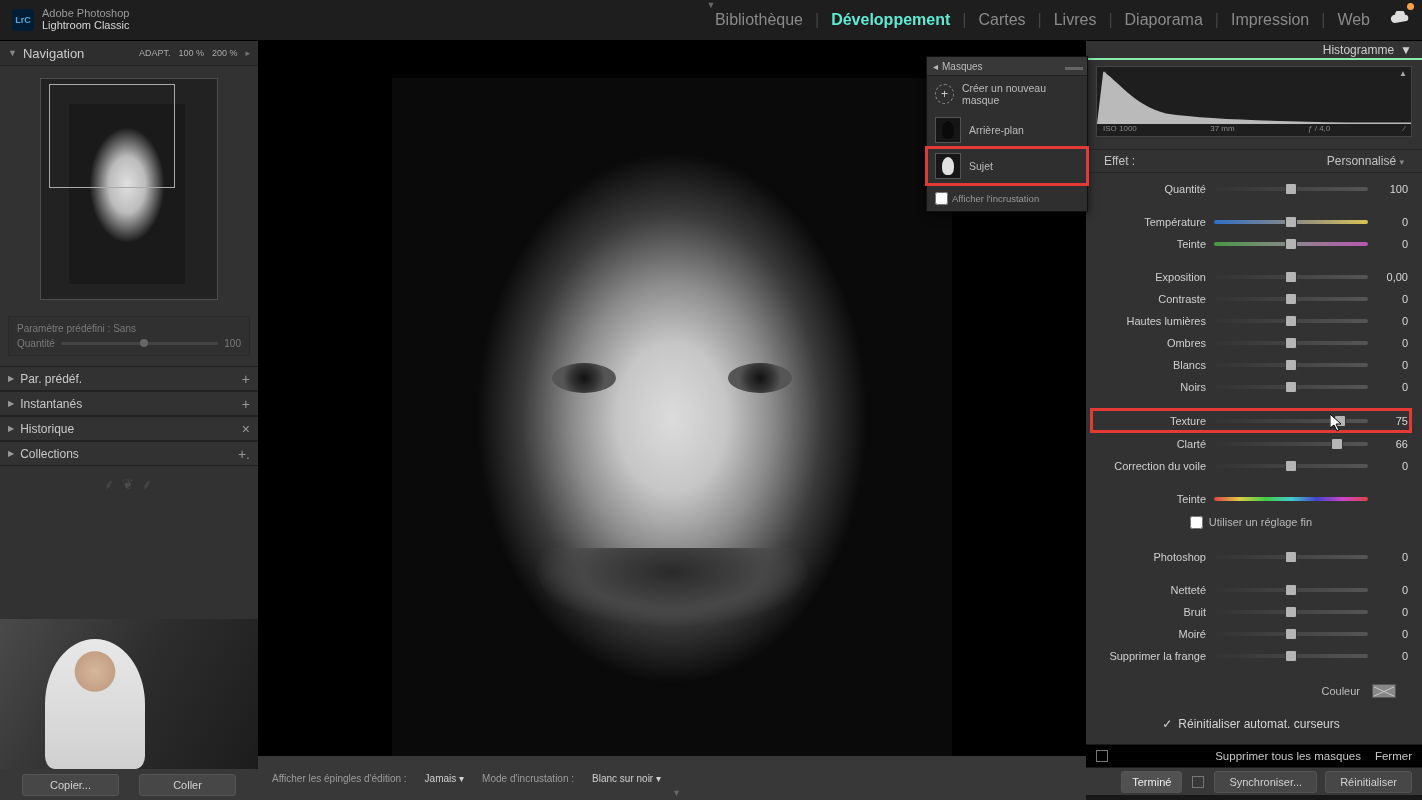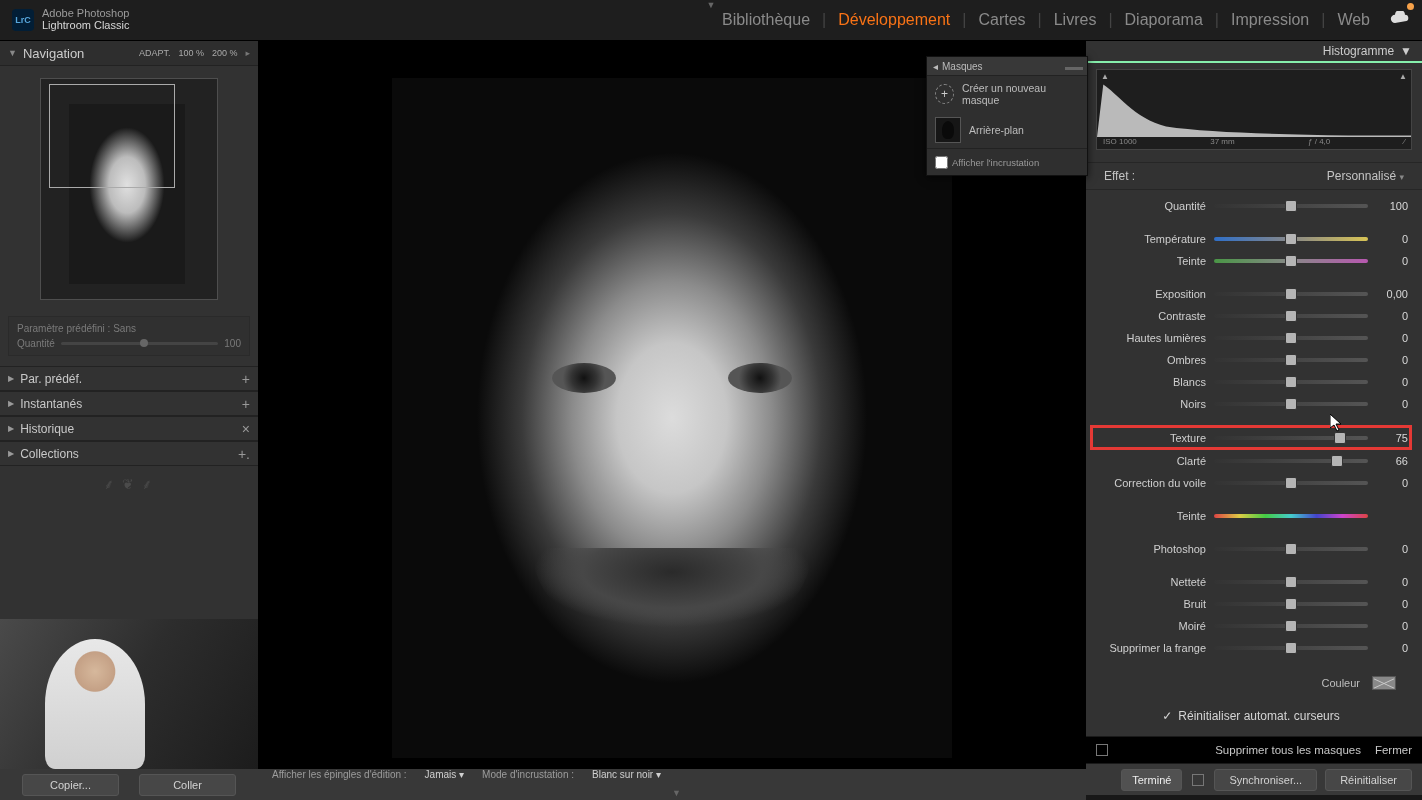--- a/index.html
+++ b/index.html
@@ -3,21 +3,21 @@
 <meta charset="utf-8">
 <style>
 html,body{margin:0;padding:0;width:1422px;height:800px;background:#181818;font-family:"Segoe UI",Arial,sans-serif;color:#bdbdbd;overflow:hidden;font-size:12px;user-select:none}
 .topbar{height:40px;display:flex;align-items:center;justify-content:space-between;padding:0 12px;border-bottom:1px solid #000;background:#1e1e1e}
 .logo{display:flex;align-items:center;gap:8px}
 .logo-badge{width:22px;height:22px;background:#021e36;border-radius:4px;display:flex;align-items:center;justify-content:center;color:#57a7dd;font-size:9px;font-weight:bold}
 .logo-txt{line-height:1.05;color:#9b9b9b;font-size:11px}
 .modules{display:flex;gap:12px;align-items:center;font-size:16px;color:#8a8a8a}
 .modules span{cursor:pointer}
 .modules .sep{color:#444}
-.modules .active{color:#f97316;font-weight:400}
+.modules .active{color:#5eead4;font-weight:700}
 .cloud{width:20px;height:14px;margin-left:8px;color:#ddd}
 .main{display:flex;height:754px}
 .left{width:258px;background:#323232;display:flex;flex-direction:column;border-right:1px solid #000}
 .center{flex:1;background:#000;position:relative;display:flex;align-items:center;justify-content:center}
 .right{width:336px;background:#323232;display:flex;flex-direction:column;border-left:1px solid #000;position:relative}
 .panel-hdr{height:24px;background:#2e2e2e;display:flex;align-items:center;padding:0 8px;font-size:13px;color:#ccc;justify-content:space-between;border-bottom:1px solid #222}
 .panel-hdr .tri{font-size:9px;color:#888}
 .nav-zoom{font-size:9px;color:#aaa;display:flex;gap:8px}
 .nav-thumb-wrap{padding:12px 40px}
 .nav-thumb{width:176px;height:220px;background:#222;border:1px solid #4e4e4e;position:relative;overflow:hidden}
@@ -33,21 +33,21 @@
 .acc .act{font-size:14px;color:#999}
 .orn{text-align:center;padding:8px;color:#4b4b4b;font-size:14px;letter-spacing:2px}
 .webcam{position:absolute;left:0;bottom:31px;width:258px;height:150px;background:#333;background-image:linear-gradient(120deg,#4a4a4a 0%,#2d2d2d 50%,#1c1c1c 100%);overflow:hidden}
 .person{position:absolute;left:45px;top:20px;width:100px;height:130px;background:radial-gradient(circle at 50% 25%,#d6b89c 0%,#c4a085 18%,transparent 19%),linear-gradient(#e8e8e8,#d0d0d0);border-radius:50% 50% 10% 10%}
 .btm-left{position:absolute;left:0;bottom:0;width:258px;height:31px;background:#383838;display:flex;gap:20px;align-items:center;padding:0 22px;box-sizing:border-box}
 .btn{flex:1;height:20px;background:#474747;border:1px solid #555;border-radius:3px;display:flex;align-items:center;justify-content:center;font-size:11px;color:#d2d2d2;cursor:pointer}
 .center-face{width:560px;height:680px;position:relative;background:radial-gradient(ellipse 250px 340px at 50% 50%,#dcdcdc 0%,#c6c6c6 22%,#8b8b8b 40%,#3a3a3a 60%,#0a0a0a 78%)}
 .eye{position:absolute;width:64px;height:30px;background:radial-gradient(circle at 50% 50%,#111 0%,#333 35%,#555 60%);border-radius:50%;top:285px}
 .eye.l{left:160px}.eye.r{right:160px}
 .mouth{position:absolute;left:140px;right:140px;top:470px;height:80px;background:radial-gradient(ellipse at 50% 30%,#2a2a2a 0%,#474747 45%,transparent 70%);border-radius:0 0 140px 140px}
-.btm-center{position:absolute;left:258px;right:336px;bottom:0;height:31px;background:#383838;display:flex;align-items:flex-start;gap:18px;padding:0 14px;font-size:10px;color:#9c9c9c}
+.btm-center{position:absolute;left:258px;right:336px;bottom:0;height:44px;background:#383838;display:flex;align-items:center;gap:18px;padding:0 14px;font-size:10px;color:#9c9c9c}
 .btm-center .val{color:#d0d0d0}
 .tri-down{position:absolute;left:50%;bottom:2px;font-size:9px;color:#666}
 .hist-hdr{height:20px;display:flex;align-items:center;justify-content:flex-end;padding:0 10px;font-size:12px;color:#ccc;gap:6px;border-bottom:2px solid #86efac}
 .histo{height:80px;margin:6px 10px;border:1px solid #444;background:#1e1e1e;position:relative;overflow:hidden}
 .hist-curve{position:absolute;left:0;bottom:12px;right:0;height:60px}
 .hist-curve svg{width:100%;height:100%}
 .hist-info{position:absolute;left:0;right:0;bottom:0;height:12px;display:flex;justify-content:space-between;padding:0 6px;font-size:8px;color:#888}
 .hist-tri{position:absolute;top:2px;font-size:8px;color:#aaa}
 .hist-tri.l{left:4px}.hist-tri.r{right:4px}
 .masks-panel{position:absolute;left:-160px;top:15px;width:160px;background:#2f2f2f;border:1px solid #111;box-shadow:0 2px 8px rgba(0,0,0,.6);z-index:5}
@@ -212,20 +212,24 @@
           <span class="drag">▬▬</span>
         </div>
       <div class="mask-new">
         <div class="plus">+</div>
         <span style="font-size:10.5px">Créer un nouveau masque</span>
       </div>
       <div class="mask-row">
         <div class="thumb inv"></div>
         <span>Arrière-plan</span>
       </div>
+      <div class="mask-row selected">
+        <div class="thumb sub"></div>
+        <span>Sujet</span>
+      </div>
       <div class="mask-ftr">
         <input type="checkbox" style="">
           <span>Afficher l'incrustation</span>
       </div>
     </div>
 
     <div class="hist-hdr">
       <span>Histogramme</span>
         <span class="tri">▼</span>
     </div>
@@ -335,20 +339,24 @@
             <div class="sl-knob" style="left:50%"></div>
           </div>
           <div class="sl-val">0</div>
         </div>
         <div class="gap"></div>
         <div class="sl-row">
           <div class="sl-label">Teinte</div>
           <div class="sl-track hue"></div>
           <div class="sl-val"></div>
         </div>
+        <div class="chk-row">
+          <input type="checkbox" style=""> 
+          <span>Utiliser un réglage fin</span>
+        </div>
         <div class="gap"></div>
         <div class="sl-row">
           <div class="sl-label">Photoshop</div>
           <div class="sl-track">
             <div class="sl-knob" style="left:50%"></div>
           </div>
           <div class="sl-val">0</div>
         </div>
         <div class="gap"></div>
         <div class="sl-row">

